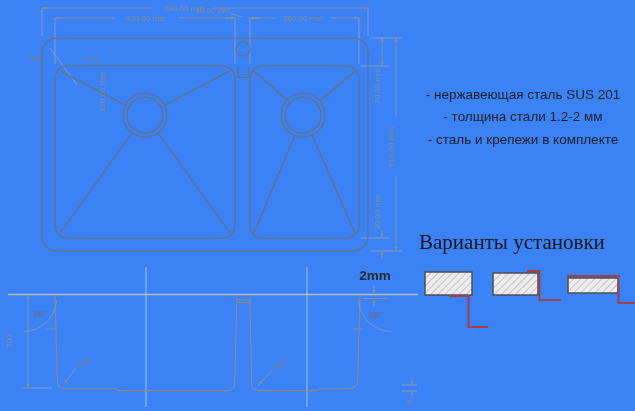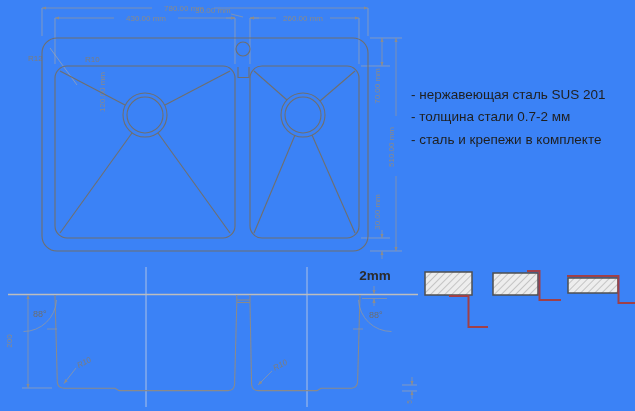--- a/index.html
+++ b/index.html
@@ -12,21 +12,21 @@
   .big2mm{font-family:"Liberation Sans",sans-serif;font-size:13.5px;font-weight:600;fill:#2b2b2b;}
   .outline{stroke:#6f6f6f;stroke-width:1.1;fill:none;}
   .thin{stroke:#a8a8a8;stroke-width:0.65;fill:none;}
   .dimline{stroke:#9a9a9a;stroke-width:0.7;fill:none;}
   .deck{stroke:#bdbdbd;stroke-width:1.6;fill:none;}
   .construct{stroke:#dedede;stroke-width:0.7;fill:none;}
   .profile{stroke:#8a8a8a;stroke-width:1.05;fill:none;}
   .redline{stroke:#a04048;stroke-width:2;fill:none;}
   .ctop{stroke:#4f4f4f;stroke-width:1.5;}
   #features{position:absolute;left:411px;top:84px;width:224px;color:#1f1f1f;
-            font-size:13.5px;line-height:22.3px;}
+            font-size:13.5px;line-height:22.3px;text-align:center;}
   #install-title{position:absolute;left:419px;top:230px;width:216px;color:#161616;
                  font-family:"Liberation Serif",serif;font-size:21px;}
 </style>
 </head>
 <body>
 
 <div id="canvas">
 
   <svg style="left:0;top:0" width="420" height="260" viewBox="0 0 420 260">
     <defs>
@@ -96,24 +96,25 @@
 
       <line class="outline" x1="254" y1="71" x2="287" y2="100"></line>
       <line class="outline" x1="355" y1="71" x2="320" y2="101"></line>
       <line class="outline" x1="254" y1="233" x2="295" y2="135"></line>
       <line class="outline" x1="355" y1="233" x2="312" y2="135"></line>
     </g>
   </svg>
 
   <div id="features">
     <div>- нержавеющая сталь SUS 201</div>
-    <div>- толщина стали 0.7-2 мм</div>
+    <div>- толщина стали 1.2-2 мм</div>
     <div>- сталь и крепежи в комплекте</div>
   </div>
 
+  <div id="install-title">Варианты установки</div>
 
   <svg style="left:420px;top:262px" width="215" height="85" viewBox="0 0 215 85">
     <defs>
       <pattern id="hatch" width="5" height="5" patternUnits="userSpaceOnUse" patternTransform="rotate(45)">
         <rect width="5" height="5" fill="#ededed"></rect>
         <line x1="0" y1="0" x2="0" y2="5" stroke="#9b9b9b" stroke-width="1"></line>
       </pattern>
     </defs>
 
     <g>

